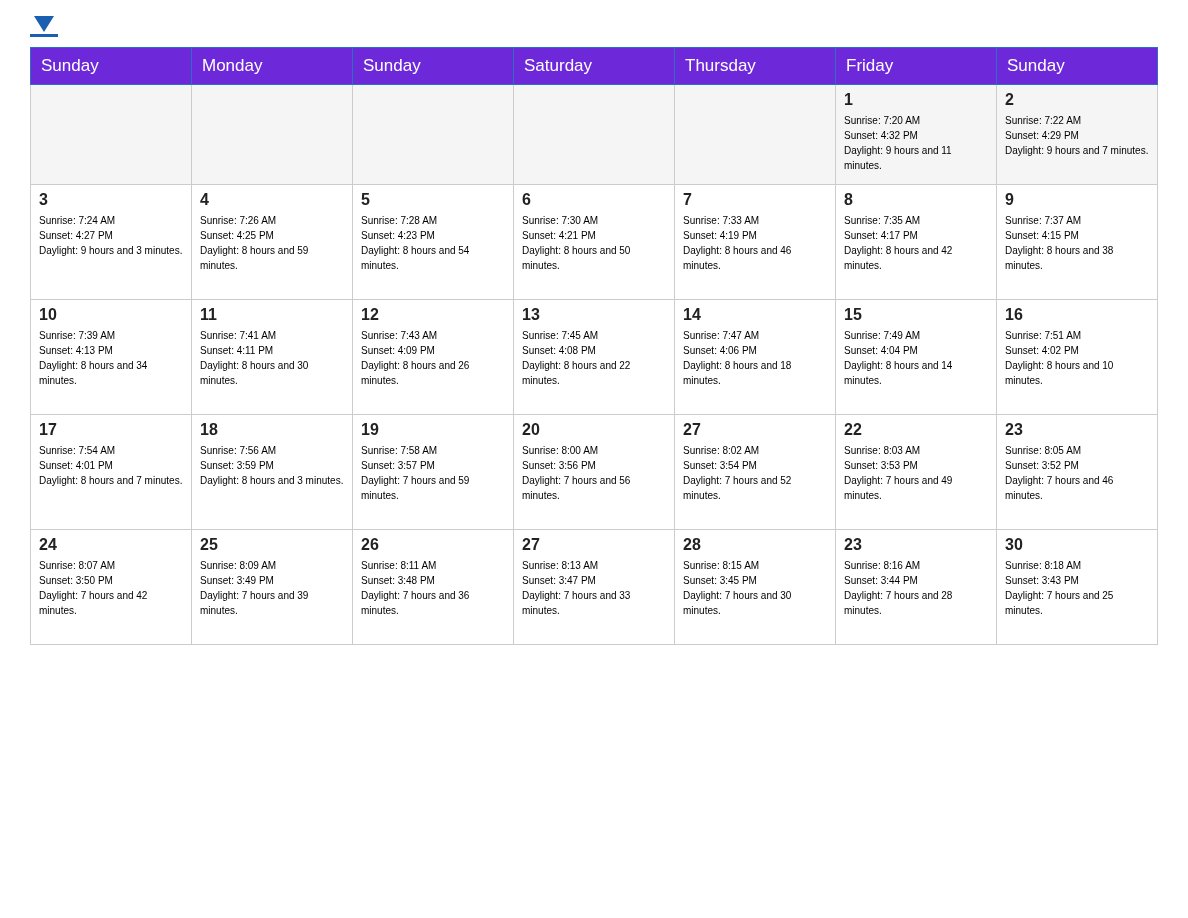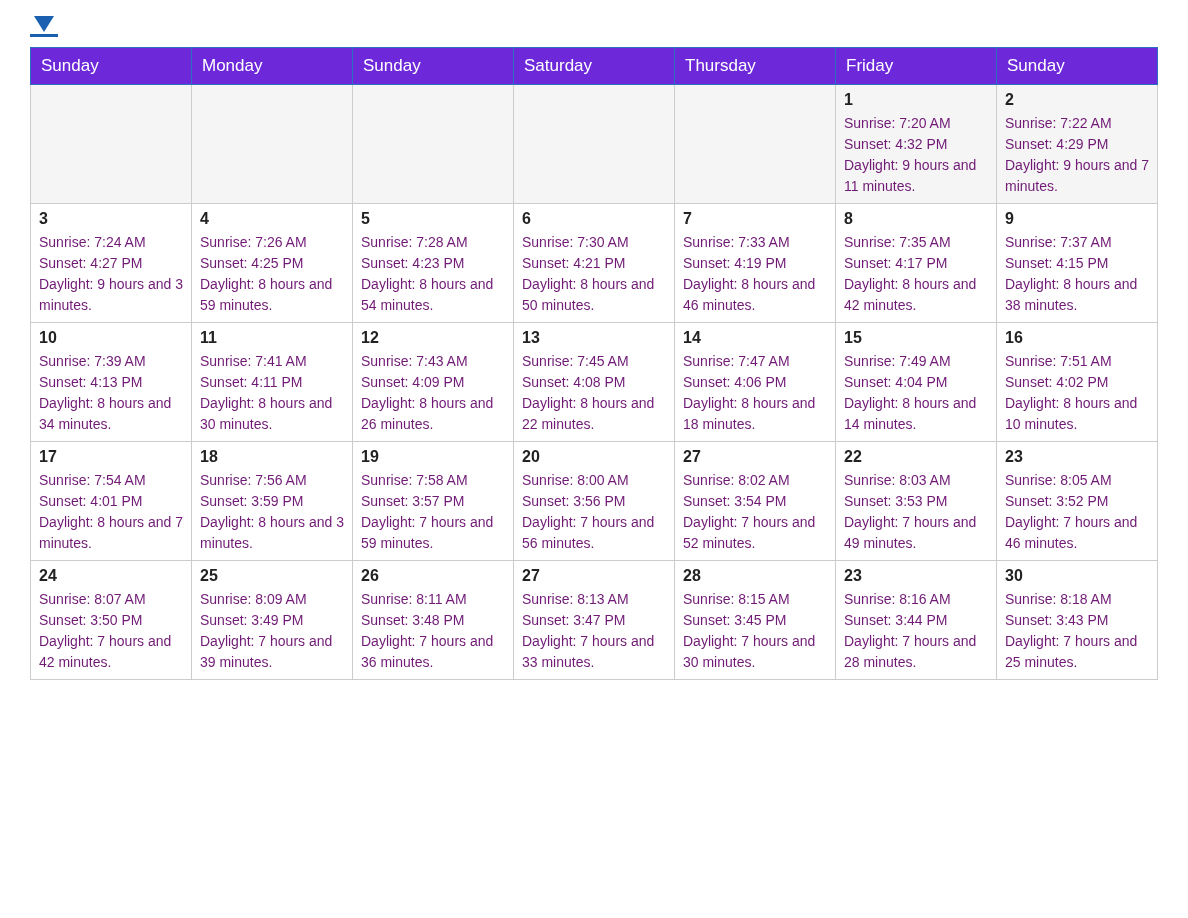--- a/index.html
+++ b/index.html
@@ -88,22 +88,22 @@
       background: #f5f5f5;
     }
     .day-num {
       font-size: 16px;
       font-weight: bold;
       color: #222;
       margin-bottom: 4px;
       display: block;
     }
     .day-info {
-      font-size: 14px;
-      color: #701a75;
+      font-size: 10px;
+      color: #000000;
       line-height: 1.5;
     }
     .empty-cell {
       background: #f5f5f5 !important;
     }
     .calendar tbody tr td {
       height: 115px;
     }
     .calendar tbody tr:first-child td {
       height: 100px;

